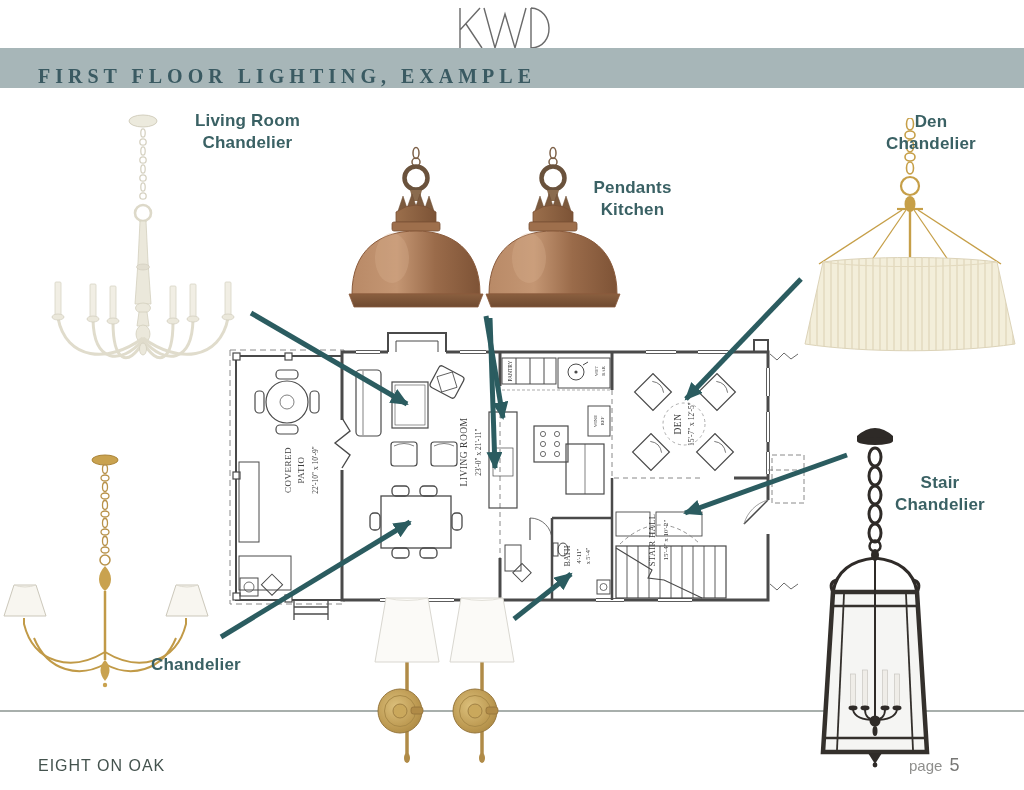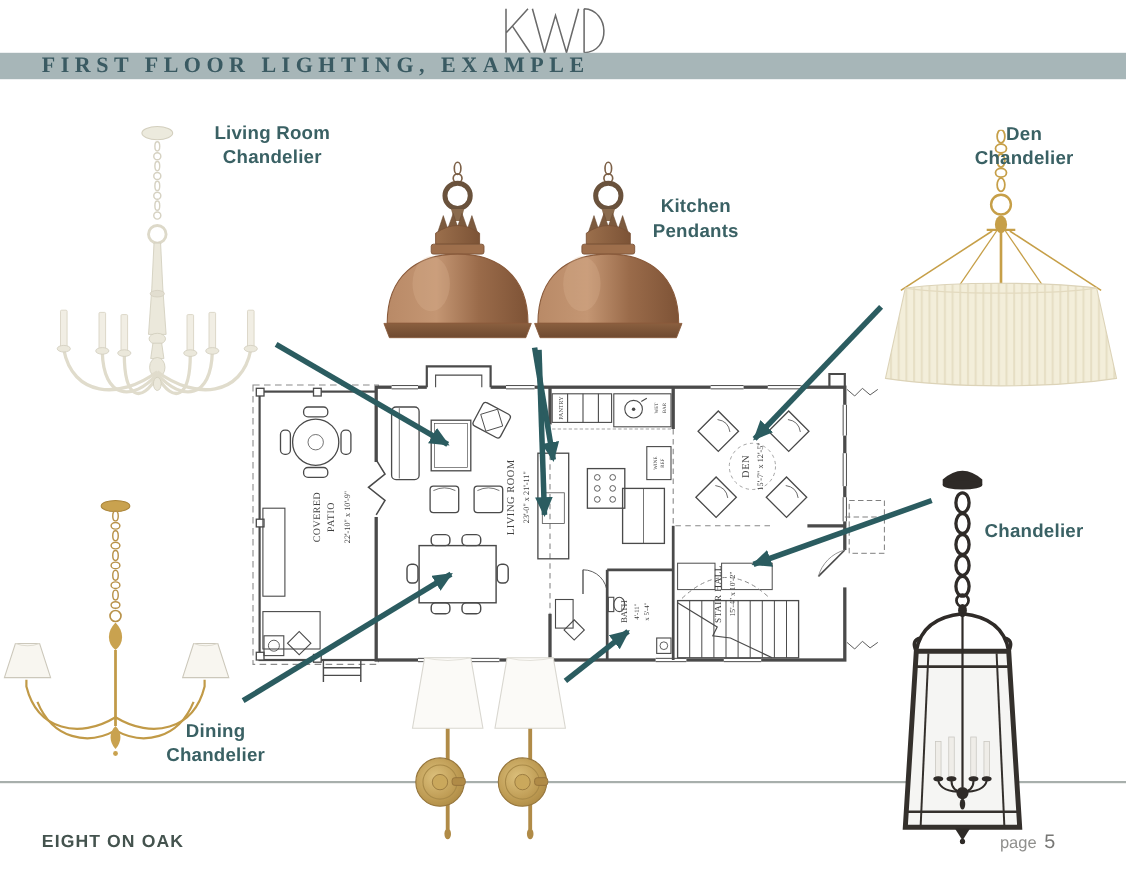--- a/index.html
+++ b/index.html
@@ -4,22 +4,22 @@
 <style>
   * { margin:0; padding:0; box-sizing:border-box; }
   html,body { background:#ffffff; }
   #page {
     position:relative; width:1024px; height:790px; background:#ffffff;
     overflow:hidden; font-family:"Liberation Sans", sans-serif;
   }
   
   #logo { position:absolute; left:452px; top:6px; }
   #title-band {
-    position:absolute; left:0; top:48px; width:1024px; height:24px;
-    background:#a7b6b8; display:flex; align-items:flex-start; padding-left:38px;
+    position:absolute; left:0; top:48px; width:1024px; height:40px;
+    background:#a7b6b8; display:flex; align-items:flex-end; padding-left:38px;
   }
   #title-band .title {
     font-family:"Liberation Serif", serif; font-weight:bold; font-size:20px;
     letter-spacing:5px; color:#3a5a62;
   }
   
   .anno {
     position:absolute; text-align:center; color:#3a6164; font-weight:bold;
     font-size:17px; line-height:22px; letter-spacing:.2px; z-index:4;
   }
@@ -29,21 +29,21 @@
   #anno-stair   { left:855px; top:472px; width:170px; }
   #anno-dining  { left:105px; top:654px; width:182px; }
   #anno-bath    { left:480px; top:666px; width:172px; }
   
   #divider { position:absolute; left:0; top:710px; width:1024px; height:2px; background:#a8afac; z-index:1; }
   .fixture { position:absolute; z-index:2; }
   #plan    { position:absolute; left:225px; top:320px; z-index:2; }
   #arrows  { position:absolute; left:0; top:0; z-index:3; pointer-events:none; }
   
   #footer-project {
-    position:absolute; left:38px; top:757px; z-index:4; font-size:16px; font-weight:bold;
+    position:absolute; left:38px; top:757px; z-index:4; font-size:16px; font-weight:normal;
     letter-spacing:1px; color:#44534e;
   }
   #footer-page { position:absolute; left:909px; top:755px; z-index:4; color:#8f8f8d; font-size:15px; }
   #footer-page .num { font-size:18px; color:#777775; margin-left:7px; }
   svg text { font-family:"Liberation Serif", serif; fill:#3d3d3d; }
 </style>
 </head>
 <body>
 
 <div id="page">
@@ -551,32 +551,32 @@
       <line x1="221" y1="637" x2="410" y2="522" marker-end="url(#ah)"></line>
       <line x1="514" y1="619" x2="571" y2="574" marker-end="url(#ah)"></line>
     </g>
   </svg>
 
   <div id="anno-living" class="anno">
     <div>Living Room</div>
     <div>Chandelier</div>
   </div>
   <div id="anno-kitchen" class="anno">
+    <div>Pendants</div>
     <div>Kitchen</div>
-    <div>Pendants</div>
   </div>
   <div id="anno-den" class="anno">
     <div>Den</div>
     <div>Chandelier</div>
   </div>
   <div id="anno-stair" class="anno">
+    <div>Stair</div>
     <div>Chandelier</div>
   </div>
   <div id="anno-dining" class="anno">
-    <div>Dining</div>
     <div>Chandelier</div>
   </div>
   <div id="anno-bath" class="anno">
   </div>
 
   <div id="footer-project">EIGHT ON OAK</div>
   <div id="footer-page">
     <span>page</span><span class="num">5</span>
   </div>
 

